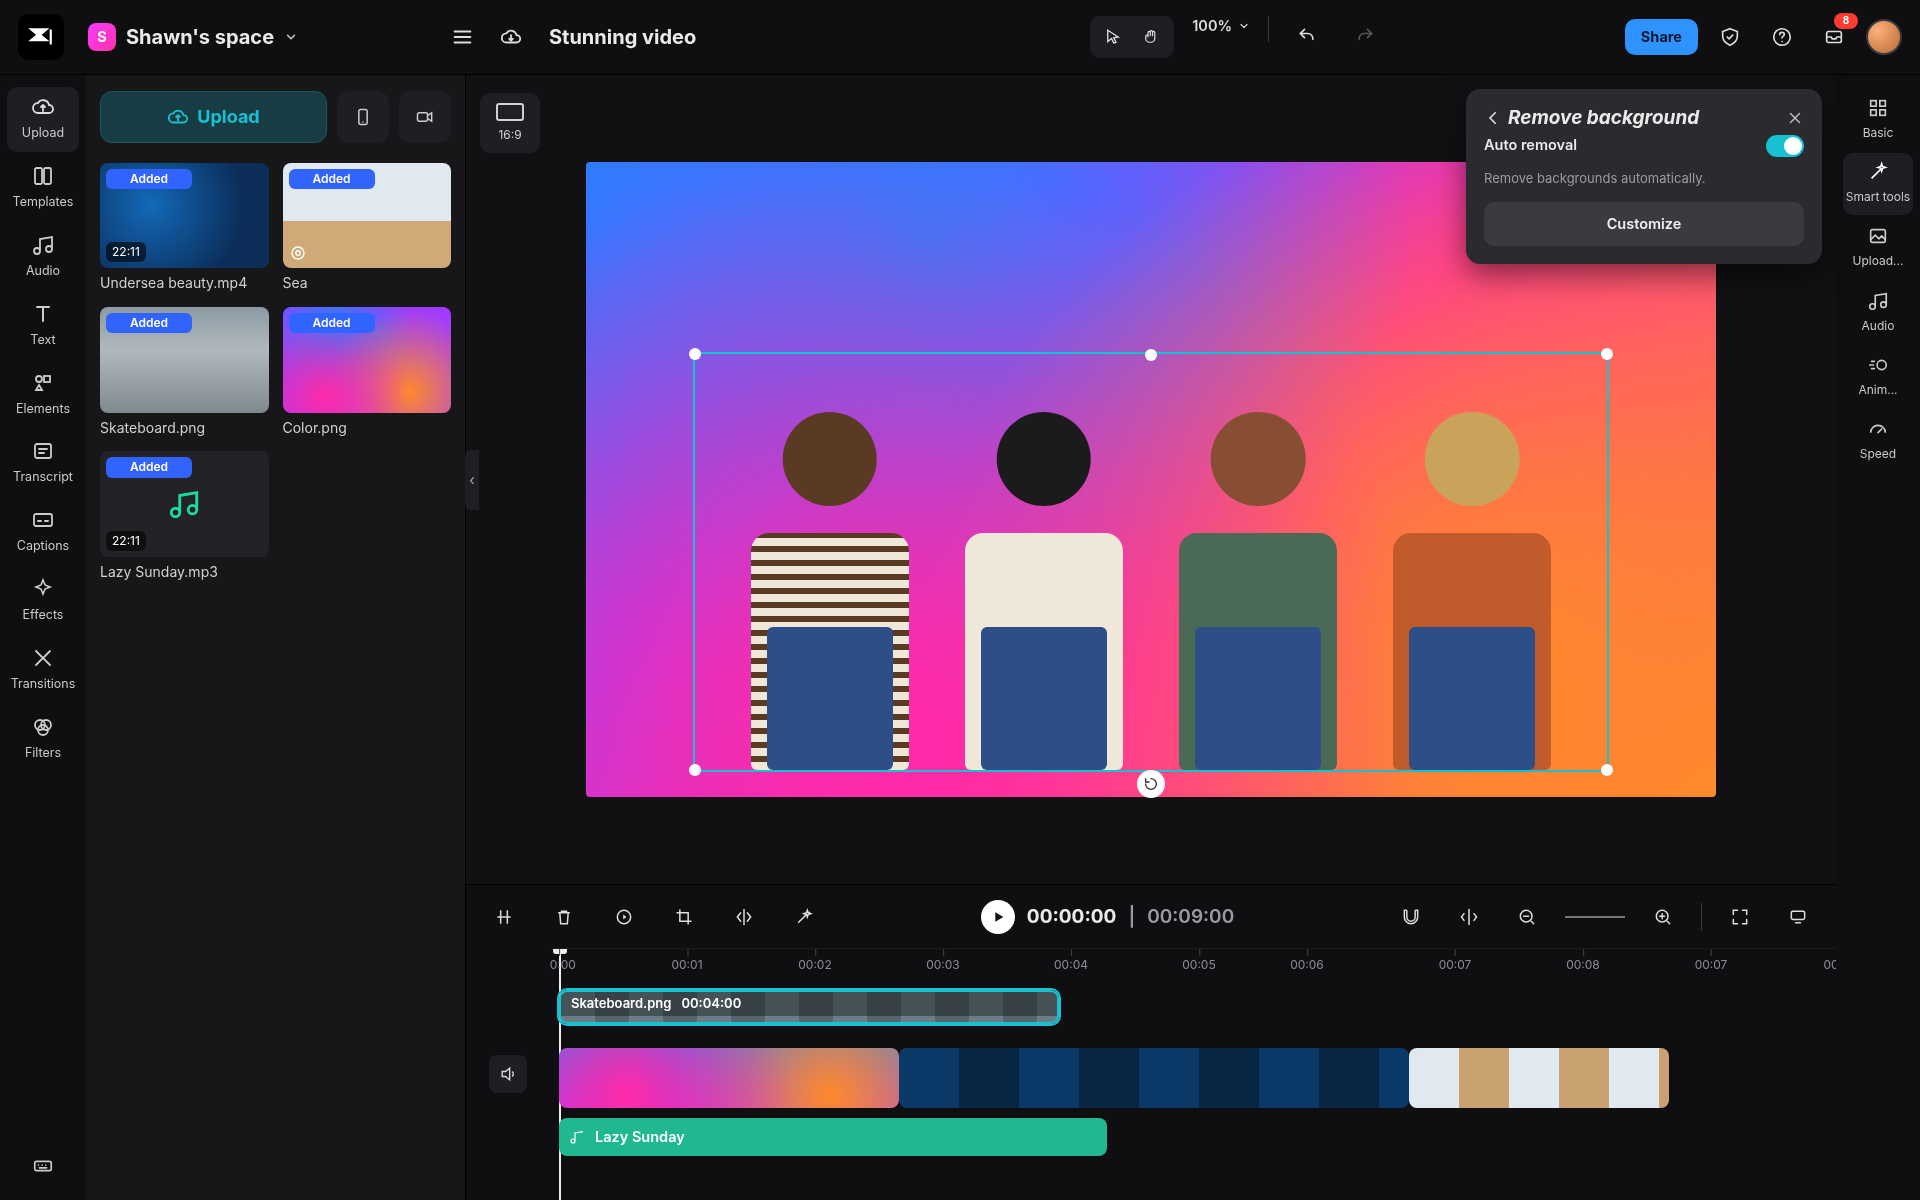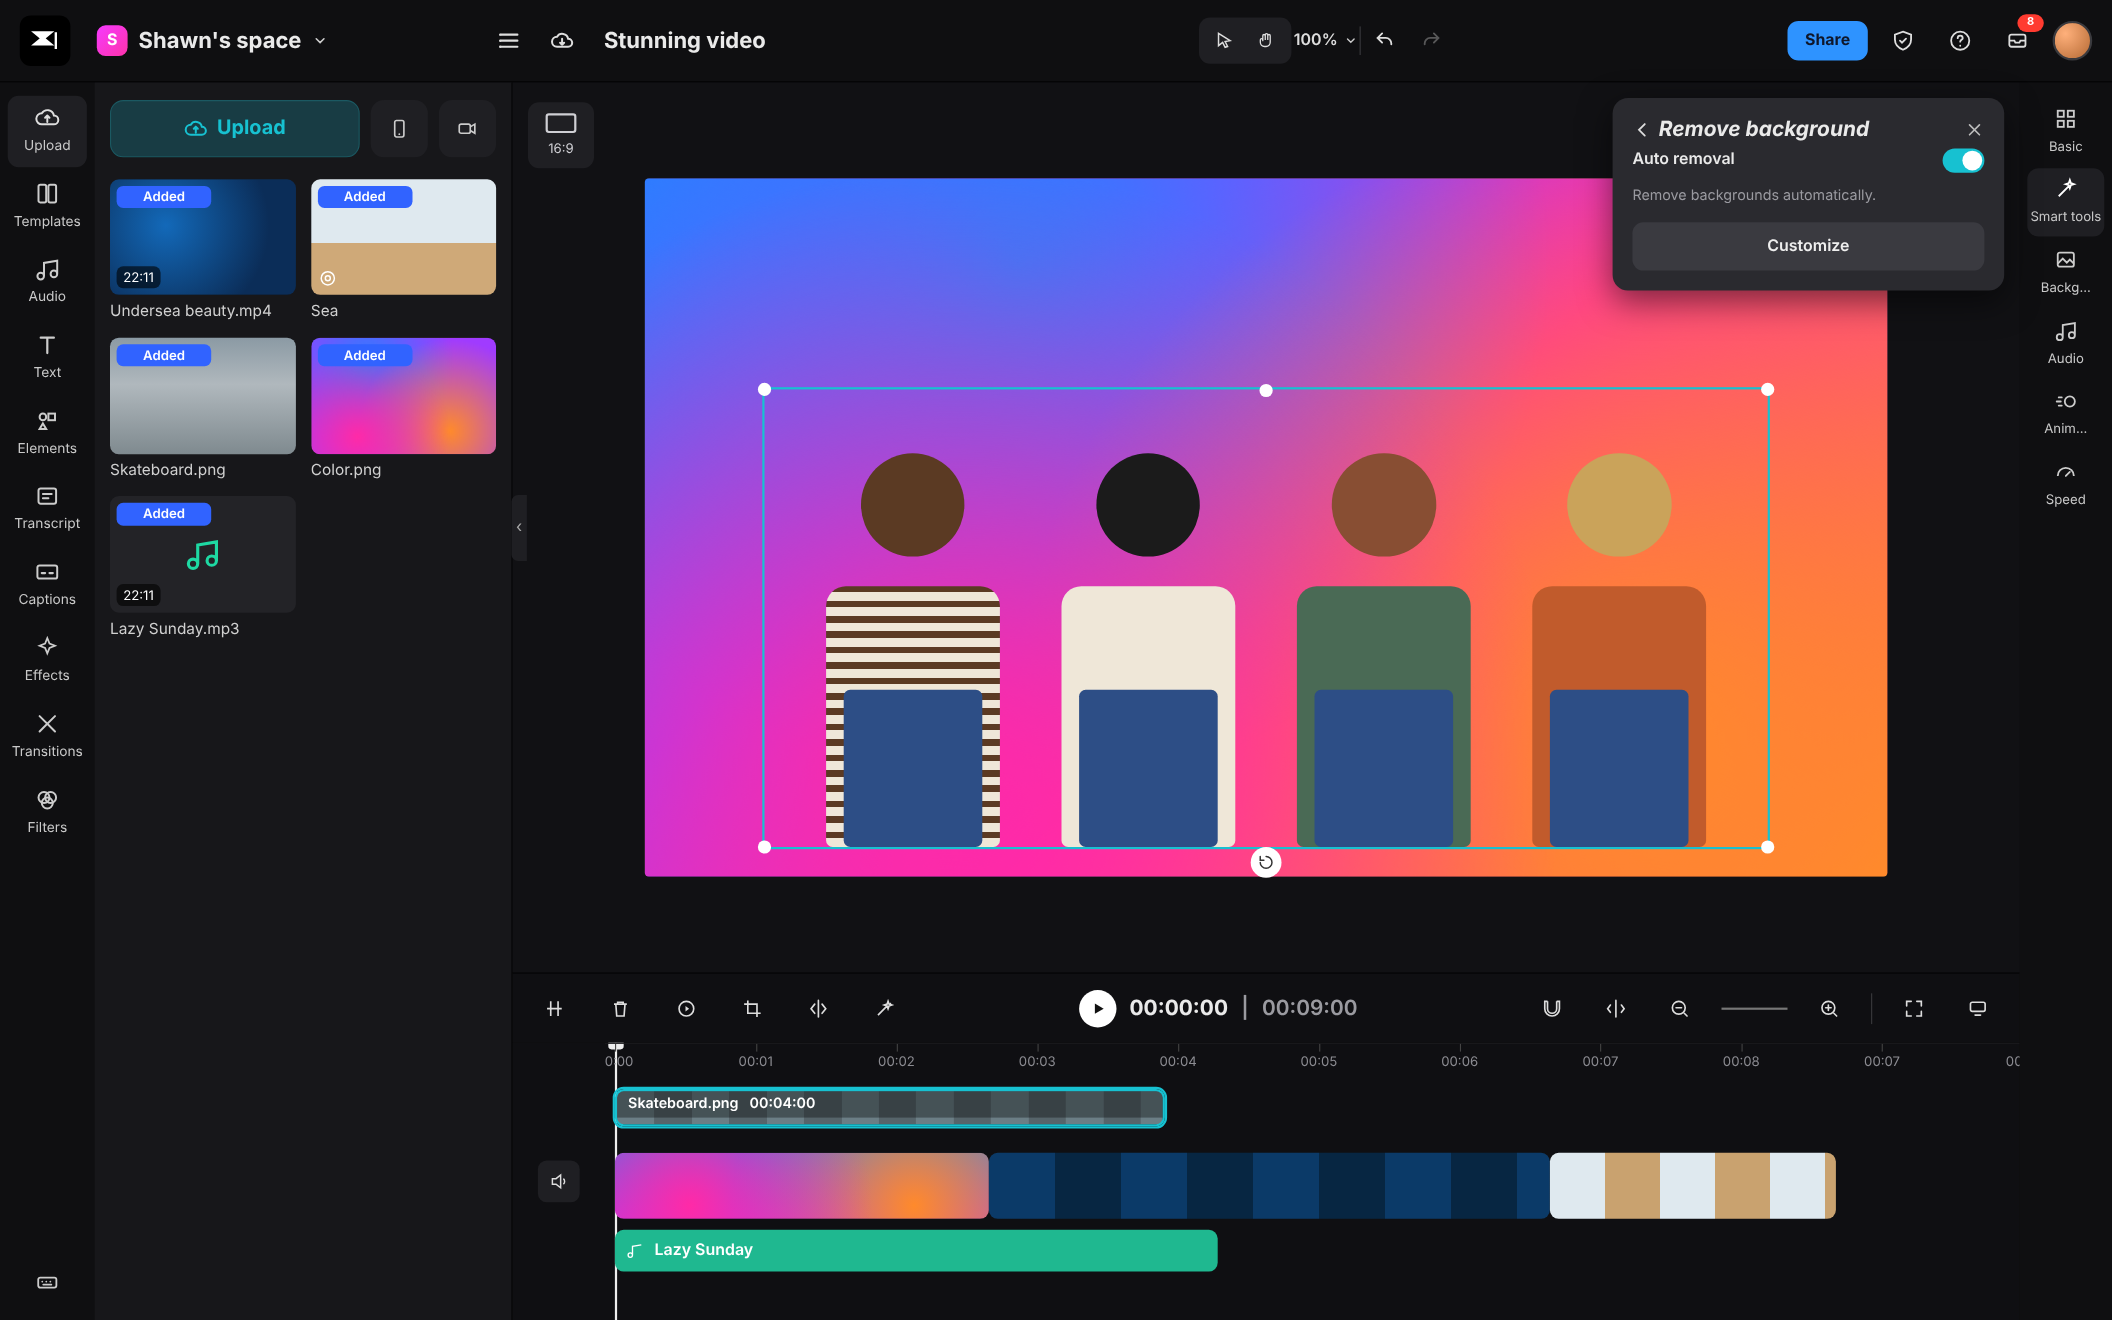--- a/index.html
+++ b/index.html
@@ -15,21 +15,21 @@
     border-bottom:1px solid #000;}
   .tb-left,.tb-mid,.tb-right{display:flex;align-items:center;}
   .tb-left{gap:14px;width:465px;}
   .logo-box{width:46px;height:46px;border-radius:10px;background:#000;display:flex;align-items:center;justify-content:center;}
   .space-chip{display:flex;align-items:center;gap:10px;background:transparent;border-radius:8px;padding:6px 10px;cursor:pointer;}
   .space-avatar{width:28px;height:28px;border-radius:8px;background:linear-gradient(135deg,#f53aff,#ff33aa);display:flex;align-items:center;justify-content:center;font-weight:700;color:#fff;}
   .space-name{font-weight:700;font-size:20px;}
   .iconbtn{width:40px;height:40px;border-radius:8px;display:flex;align-items:center;justify-content:center;background:transparent;cursor:pointer;}
   .tb-mid{gap:14px;flex:1;justify-content:flex-start;}
   .title{font-weight:700;font-size:20px;margin-left:4px;}
-  .tb-center{display:flex;align-items:center;gap:2px;margin-left:auto;margin-right:auto;}
+  .tb-center{display:flex;align-items:flex-start;gap:18px;margin-left:auto;margin-right:auto;}
   .tool-pill{background:var(--bg2);border-radius:10px;padding:4px 6px;display:flex;gap:4px;align-items:center;}
   .zoom{display:flex;align-items:center;gap:6px;color:#ddd;font-weight:600;}
   .tb-right{gap:12px;margin-left:auto;}
   .share-btn{background:var(--accent2);color:#0f172a;font-weight:700;padding:8px 16px;border-radius:10px;cursor:pointer;}
   .dot-badge{position:relative;}
   .dot-badge::after{content:attr(data-count);position:absolute;top:-4px;right:-4px;background:#ff3b30;color:#fff;
     font-size:10px;font-weight:700;border-radius:10px;min-width:16px;height:16px;display:flex;align-items:center;justify-content:center;padding:0 4px;}
   .avatar{width:36px;height:36px;border-radius:50%;background:radial-gradient(circle at 30% 30%,#ffb07b,#b56a34);border:2px solid #3a3a3e;}
 
   .body{flex:1;display:flex;min-height:0;}
@@ -551,21 +551,21 @@
         </div>
         <div class="tl-main">
           <div class="playhead"></div>
           <div class="ruler" id="ruler">
               <div class="tick" style="left: 9px;">00:00</div>
               <div class="tick" style="left: 137px;">00:01</div>
               <div class="tick" style="left: 265px;">00:02</div>
               <div class="tick" style="left: 393px;">00:03</div>
               <div class="tick" style="left: 521px;">00:04</div>
               <div class="tick" style="left: 649px;">00:05</div>
-              <div class="tick" style="left: 777px;">00:06</div>
+              <div class="tick" style="left: 757px;">00:06</div>
               <div class="tick" style="left: 905px;">00:07</div>
               <div class="tick" style="left: 1033px;">00:08</div>
               <div class="tick" style="left: 1161px;">00:07</div>
               <div class="tick" style="left: 1289px;">00:10</div>
             </div>
           <div class="tracks">
             <div class="track">
               <div class="clip clip-skate sel" style="left:9px;width:500px">
                 <div class="clip-label">
                   <span>Skateboard.png</span>
@@ -605,21 +605,21 @@
         <svg width="22" height="22" viewBox="0 0 24 24">
             <path d="M5 19L15 9m3-3l1 1M16 3l1 3 3 1-3 1-1 3-1-3-3-1 3-1 1-3z" stroke="#fff" stroke-width="1.8" fill="none"></path>
           </svg>
         <div class="lbl">Smart tools</div>
       </div>
       <div class="rs-item">
         <svg width="22" height="22" viewBox="0 0 24 24">
             <rect x="4" y="5" width="16" height="14" rx="2" stroke="#ccc" stroke-width="1.8" fill="none"></rect>
             <path d="M4 16l5-5 4 4 3-3 4 4" stroke="#ccc" stroke-width="1.8" fill="none"></path>
           </svg>
-        <div class="lbl">Backg...</div>
+        <div class="lbl">Upload...</div>
       </div>
       <div class="rs-item">
         <svg width="22" height="22" viewBox="0 0 24 24">
             <path d="M9 18a3 3 0 11-6 0 3 3 0 016 0zM21 16a3 3 0 11-6 0 3 3 0 016 0zM9 18V6l12-2v12" stroke="#ccc" stroke-width="1.8" fill="none"></path>
           </svg>
         <div class="lbl">Audio</div>
       </div>
       <div class="rs-item">
         <svg width="22" height="22" viewBox="0 0 24 24">
             <circle cx="16" cy="12" r="5" stroke="#ccc" stroke-width="1.8" fill="none"></circle>

